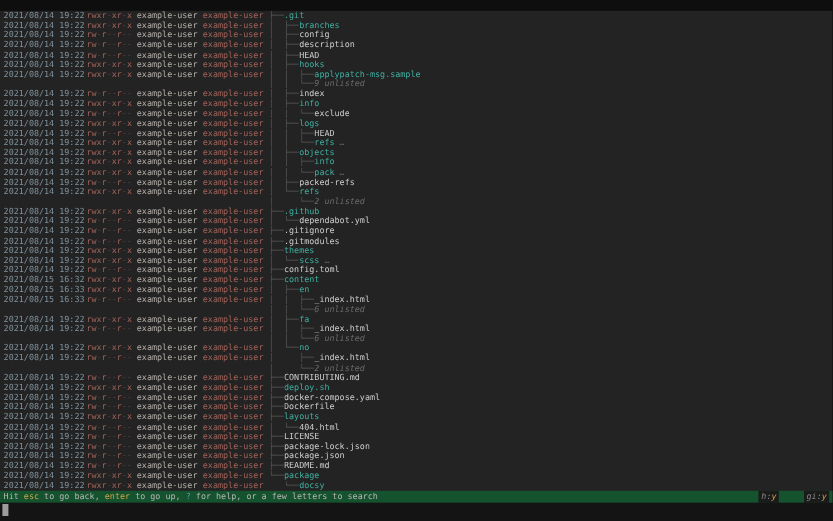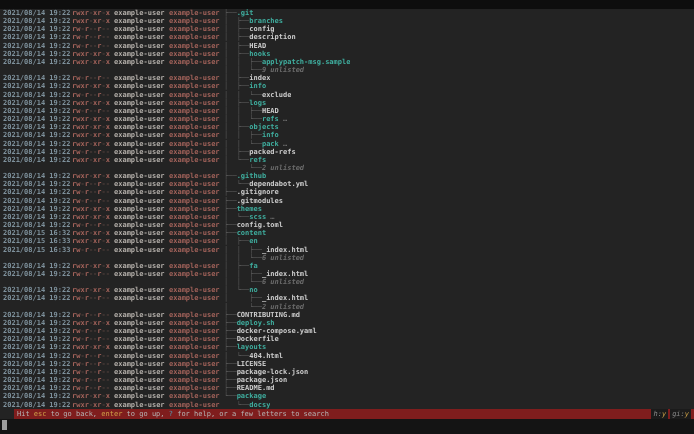--- a/index.html
+++ b/index.html
@@ -8,40 +8,40 @@
     position:relative; width:694px; height:434px; overflow:hidden;
     background:#232323;
     font-family:"DejaVu Sans Mono", monospace;
     font-size:7px; color:#c9c9c9;
   }
   .titlebar{
     height:9px; line-height:9px; background:#0e0e0e; color:#b9b9b9;
     padding-left:2px; white-space:pre; overflow:hidden;
   }
   .rows{ height:400px; overflow:hidden; }
-  .row{ display:flex; height:8.16px; line-height:8.3px; white-space:pre;font-weight:bold; }
+  .row{ display:flex; height:8.16px; line-height:8.3px; white-space:pre; }
   .row span{ flex:none; overflow:hidden; }
   .c-date { width:72px; padding-left:3px; color:#7e919c; }
   .c-perm { width:42px;  color:#a2625a; }
   .c-perm .dim{ color:#55423d; }
   .c-owner{ width:55px; color:#b3aea9; }
   .c-group{ width:55px; color:#a2625a; }
   .prefix { color:#5c5c5c; }
   .name.dir,  .name.exec { color:#3fae9f; }
   .name.file { color:#cccccc; }
   .name.unlisted { color:#6b6b6b; font-style:italic; }
   .ellipsis{ color:#6b6b6b; }
   .statusbar{
-    height:10px; line-height:10px; background:#7f1d1d; color:#b5b5b5;
-    display:flex; padding:0 3px; white-space:pre; align-items:center;margin-left:14px;
+    height:10px; line-height:10px; background:#14532d; color:#b5b5b5;
+    display:flex; padding:0 3px; white-space:pre; align-items:center;
   }
   .hint{ flex:1 1 auto; overflow:hidden; }
   .hint .key { color:#d0a348; }
   .hint .help{ color:#539fb8; }
-  .flags{ display:flex; gap:2px; flex:none;font-style:italic; }
+  .flags{ display:flex; gap:21px; flex:none;font-style:italic; }
   .flag{ background:#1b1b1b; padding:0 2px; }
   .flag .lbl{ color:#8a8a8a; }
   .flag .val{ color:#d0a348; }
   .inputline{ height:15px; background:#141414; position:relative; }
   .cursor{ position:absolute; left:2px; top:1px; width:5px; height:10px; background:#9d9d9d; }
 </style>
 </head>
 <body>
 
 <div class="app">

